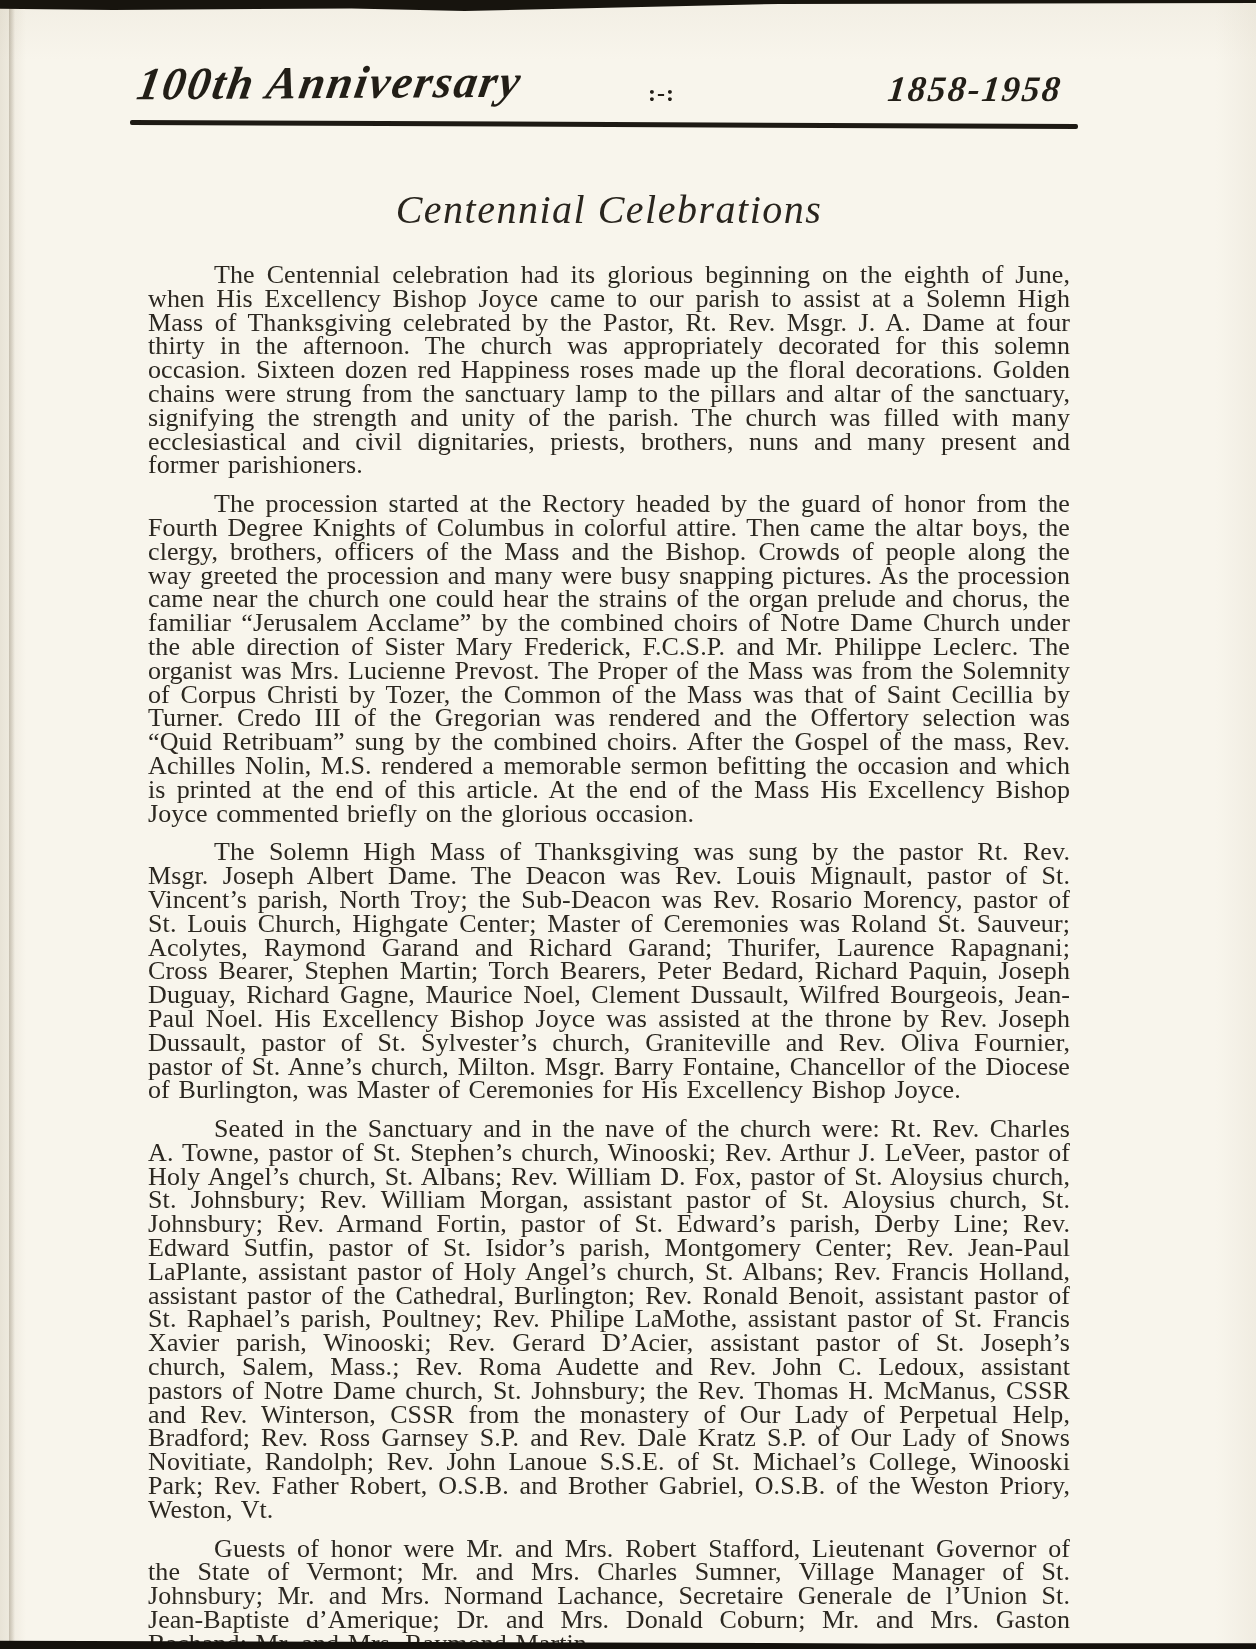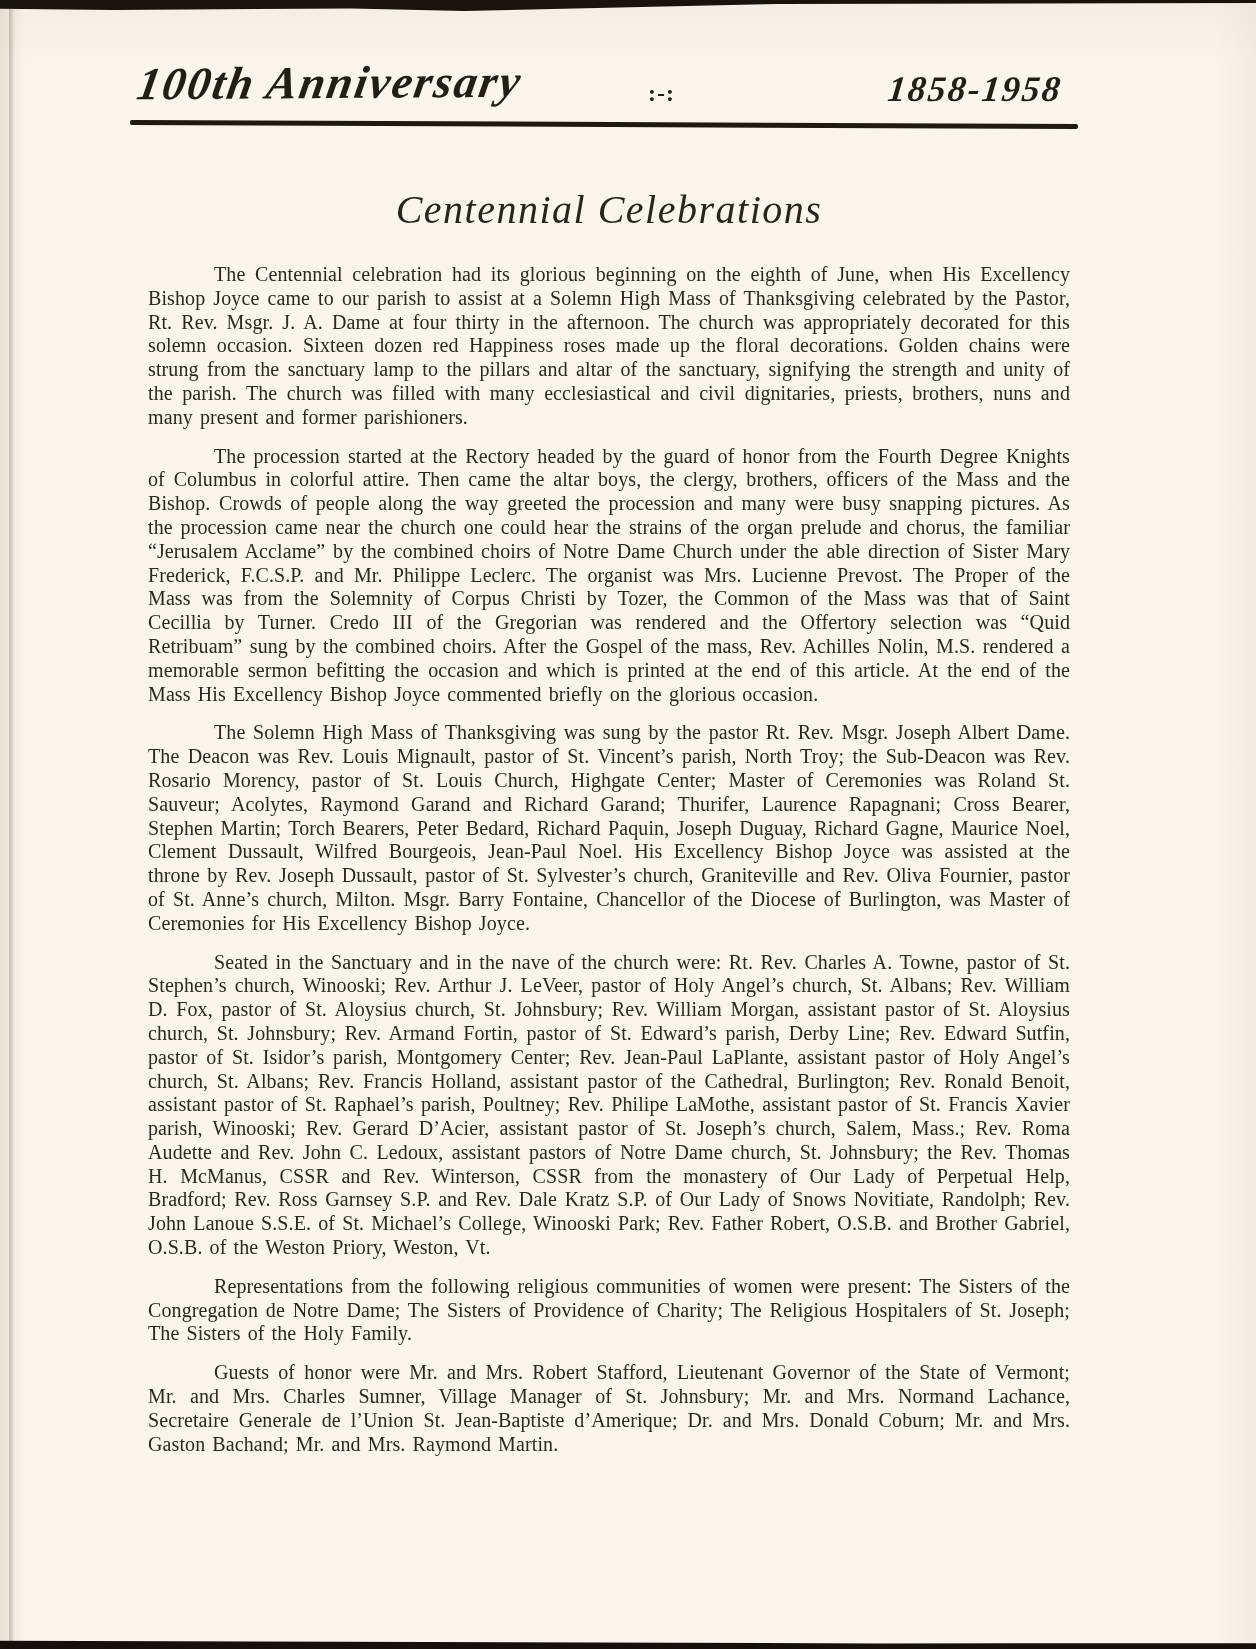--- a/index.html
+++ b/index.html
@@ -97,21 +97,21 @@
     font-style: italic;
     font-weight: 400;
     font-size: 40px;
     letter-spacing: 1.5px;
     color: #29251e;
   }
   .body-para {
     margin: 0 0 15px 0;
     text-indent: 66px;
     text-align: justify;
-    font-size: 20px;
+    font-size: 26px;
     line-height: 23.8px;
     word-spacing: 2px;
     letter-spacing: 0.1px;
     color: #2c2821;
   }
 </style>
 </head>
 <body>
 
 <div class="page">
@@ -130,21 +130,20 @@
 
     <p class="body-para">The Centennial celebration had its glorious beginning on the eighth of June, when His Excellency Bishop Joyce came to our parish to assist at a Solemn High Mass of Thanksgiving celebrated by the Pastor, Rt. Rev. Msgr. J. A. Dame at four thirty in the afternoon.  The church was appropriately decorated for this solemn occasion.  Sixteen dozen red Happiness roses made up the floral decorations.  Golden chains were strung from the sanctuary lamp to the pillars and altar of the sanctuary, signifying the strength and unity of the parish.  The church was filled with many ecclesiastical and civil dignitaries, priests, brothers, nuns and many present and former parishioners.</p>
 
     <p class="body-para">The procession started at the Rectory headed by the guard of honor from the Fourth Degree Knights of Columbus in colorful attire.  Then came the altar boys, the clergy, brothers, officers of the Mass and the Bishop.  Crowds of people along the way greeted the procession and many were busy snapping pictures.  As the procession came near the church one could hear the strains of the organ prelude and chorus, the familiar “Jerusalem Acclame” by the combined choirs of Notre Dame Church under the able direction of Sister Mary Frederick, F.C.S.P. and Mr. Philippe Leclerc.  The organist was Mrs. Lucienne Prevost.  The Proper of the Mass was from the Solemnity of Corpus Christi by Tozer, the Common of the Mass was that of Saint Cecillia by Turner.  Credo III of the Gregorian was rendered and the Offertory selection was “Quid Retribuam” sung by the combined choirs.  After the Gospel of the mass, Rev. Achilles Nolin, M.S. rendered a memorable sermon befitting the occasion and which is printed at the end of this article.  At the end of the Mass His Excellency Bishop Joyce commented briefly on the glorious occasion.</p>
 
     <p class="body-para">The Solemn High Mass of Thanksgiving was sung by the pastor Rt. Rev. Msgr. Joseph Albert Dame.  The Deacon was Rev. Louis Mignault, pastor of St. Vincent’s parish, North Troy; the Sub-Deacon was Rev. Rosario Morency, pastor of St. Louis Church, Highgate Center; Master of Ceremonies was Roland St. Sauveur; Acolytes, Raymond Garand and Richard Garand;  Thurifer, Laurence Rapagnani;  Cross Bearer, Stephen Martin;  Torch Bearers, Peter Bedard, Richard Paquin, Joseph Duguay, Richard Gagne, Maurice Noel, Clement Dussault, Wilfred Bourgeois, Jean-Paul Noel.  His Excellency Bishop Joyce was assisted at the throne by Rev. Joseph Dussault, pastor of St. Sylvester’s church, Graniteville and Rev. Oliva Fournier, pastor of St. Anne’s church, Milton.  Msgr. Barry Fontaine, Chancellor of the Diocese of Burlington, was Master of Ceremonies for His Excellency Bishop Joyce.</p>
 
     <p class="body-para">Seated in the Sanctuary and in the nave of the church were:  Rt. Rev. Charles A. Towne, pastor of St. Stephen’s church, Winooski; Rev. Arthur J. LeVeer, pastor of Holy Angel’s church, St. Albans; Rev. William D. Fox, pastor of St. Aloysius church, St. Johnsbury; Rev. William Morgan, assistant pastor of St. Aloysius church, St. Johnsbury;  Rev. Armand Fortin, pastor of St. Edward’s parish, Derby Line;  Rev. Edward Sutfin, pastor of St. Isidor’s parish, Montgomery Center; Rev. Jean-Paul LaPlante, assistant pastor of Holy Angel’s church, St. Albans;  Rev. Francis Holland, assistant pastor of the Cathedral, Burlington;  Rev. Ronald Benoit, assistant pastor of St. Raphael’s parish, Poultney;  Rev. Philipe LaMothe, assistant pastor of St. Francis Xavier parish, Winooski;  Rev. Gerard D’Acier, assistant pastor of St. Joseph’s church, Salem, Mass.;  Rev. Roma Audette and Rev. John C. Ledoux, assistant pastors of Notre Dame church, St. Johnsbury;  the Rev. Thomas H. McManus, CSSR and Rev. Winterson, CSSR from the monastery of Our Lady of Perpetual Help, Bradford;  Rev. Ross Garnsey S.P. and Rev. Dale Kratz S.P. of Our Lady of Snows Novitiate, Randolph;  Rev. John Lanoue S.S.E. of St. Michael’s College, Winooski Park;  Rev. Father Robert, O.S.B. and Brother Gabriel, O.S.B. of the Weston Priory, Weston, Vt.</p>
 
 
-    <p class="body-para">Representations from the following religious communities of women were present: The Sisters of the Congregation de Notre Dame;  The Sisters of Providence of Charity;  The Religious Hospitalers of St. Joseph;  The Sisters  of the Holy Family.</p>
 
     <p class="body-para">Guests of honor were Mr. and Mrs. Robert Stafford, Lieutenant Governor of the State of Vermont;  Mr. and Mrs. Charles Sumner, Village Manager of St. Johnsbury;  Mr. and Mrs. Normand Lachance, Secretaire Generale de l’Union St.  Jean-Baptiste  d’Amerique;  Dr.  and Mrs. Donald Coburn;  Mr. and Mrs. Gaston Bachand;  Mr. and Mrs. Raymond Martin.</p>
   </main>
 
   <div class="scan-edge-top"></div>
   <div class="scan-edge-bottom"></div>
 
 </div>
 
 </body></html>

